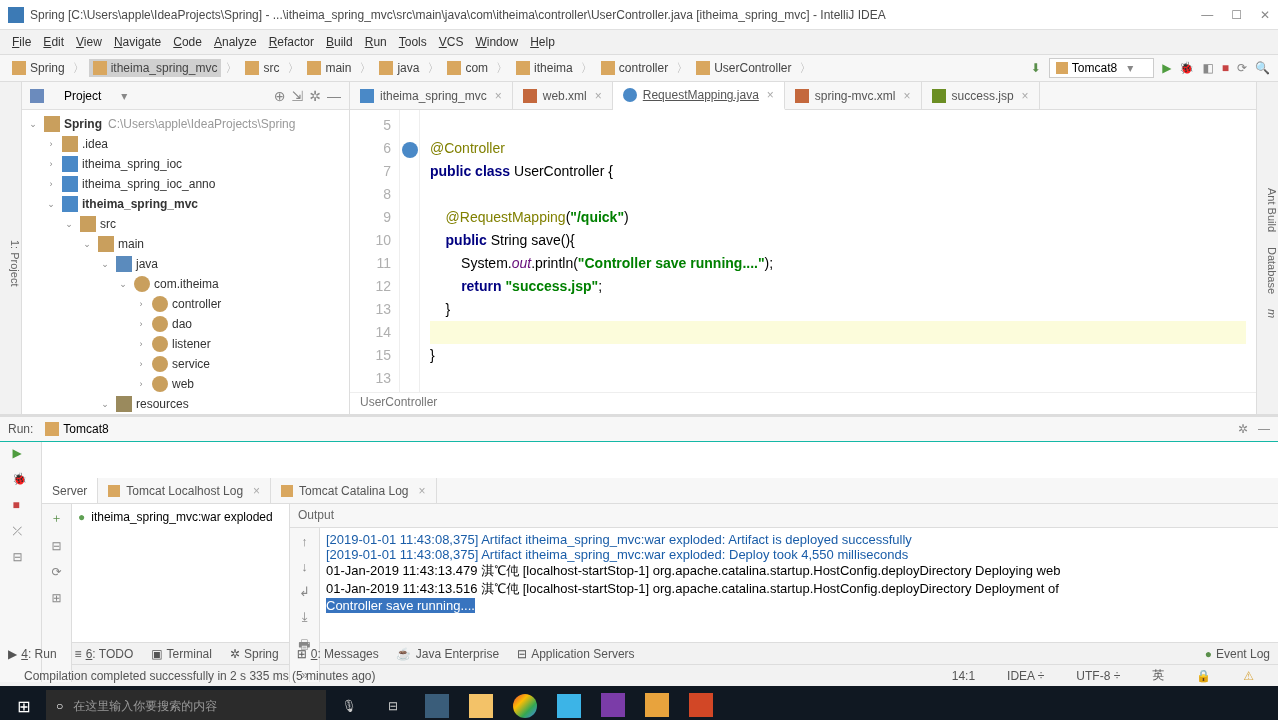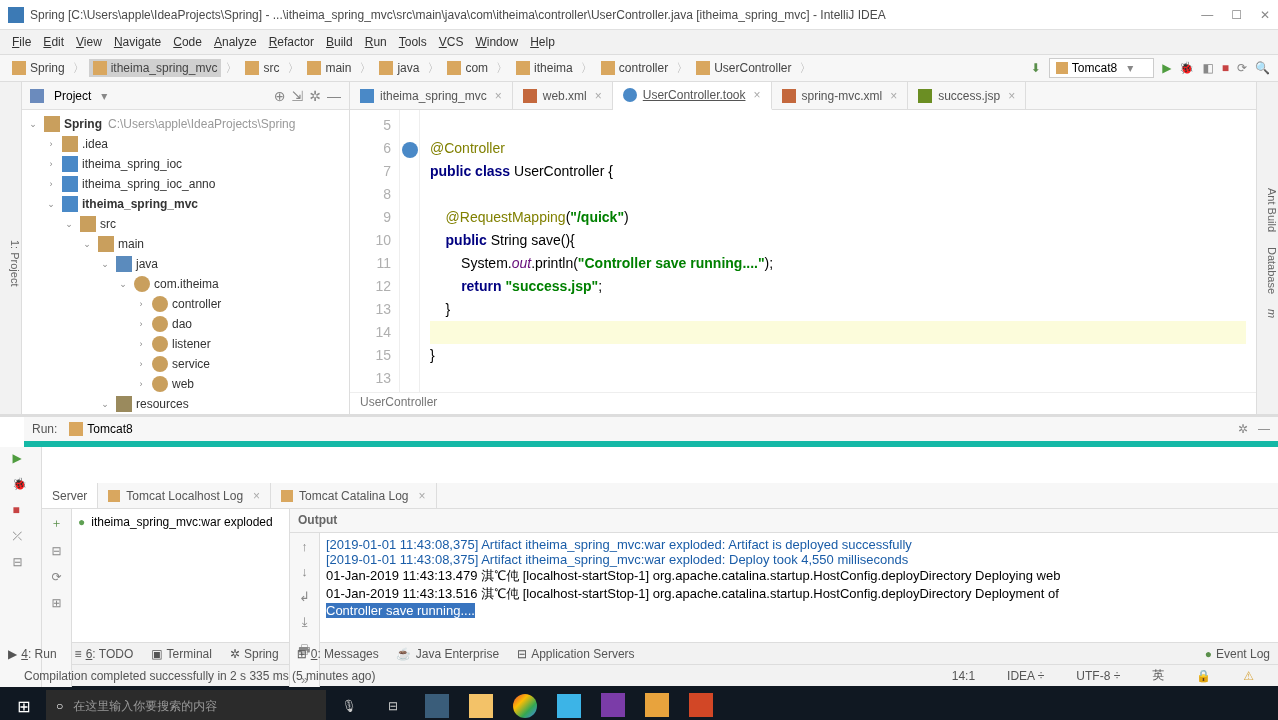--- a/index.html
+++ b/index.html
@@ -17,21 +17,21 @@
 .crumb.sel { background:#d0d0d0; }
 .chev { color:#aaa; margin-right:4px; }
 .navbar .spacer { flex:1; }
 .navright { display:flex; align-items:center; gap:8px; }
 .navright .tomcat { border:1px solid #ccc; padding:2px 20px 2px 6px; background:#fff; display:flex; align-items:center; gap:4px; }
 .navright .smallicon { width:12px; height:12px; display:inline-block; }
 .main { display:flex; height:332px; }
 .lefticons { width:22px; background:#f2f2f2; border-right:1px solid #ddd; display:flex; flex-direction:column; align-items:center; padding-top:30px; gap:30px; writing-mode:vertical-rl; color:#666; font-size:11px; }
 .projpanel { width:328px; background:#fff; border-right:1px solid #ddd; display:flex; flex-direction:column; }
 .projheader { height:28px; background:#f7f7f7; border-bottom:1px solid #e0e0e0; display:flex; align-items:center; padding:0 8px; }
-.projheader .lbl { flex:1; display:flex; align-items:center; gap:10px; }
+.projheader .lbl { flex:1; display:flex; align-items:center; gap:20px; }
 .projheader .hicon { color:#888; margin-left:6px; font-size:14px; }
 .tree { flex:1; overflow:auto; padding:4px 0; }
 .tn { display:flex; align-items:center; height:20px; padding:0 4px; white-space:nowrap; }
 .tn .exp { width:14px; text-align:center; color:#888; font-size:9px; }
 .tn .ico { width:16px; height:16px; margin:0 4px; display:inline-block; }
 .tn .name { color:#333; }
 .tn .path { color:#999; margin-left:6px; }
 .depth0{padding-left:4px}.depth1{padding-left:22px}.depth2{padding-left:40px}.depth3{padding-left:58px}.depth4{padding-left:76px}.depth5{padding-left:94px}.depth6{padding-left:112px}
 .ico-folder{background:#c99f5d}.ico-pkg{background:#c99f5d;border-radius:50%}.ico-mod{background:#4a89c7}
 .editor { flex:1; display:flex; flex-direction:column; background:#fff; }
@@ -46,40 +46,40 @@
 .gutter { width:50px; background:#fff; border-right:1px solid #eee; text-align:right; padding:4px 8px 0 0; color:#b0b0b0; line-height:23px; }
 .guttericons { width:20px; border-right:1px solid #eee; padding-top:28px; }
 .guttericons .gi { width:16px; height:16px; background:#4a89c7; border-radius:50%; margin:4px auto; }
 .code { flex:1; padding:4px 10px 0; line-height:23px; white-space:pre; }
 .code .hl { background:#fcfcdb; display:block; }
 .kw{color:#000080;font-weight:bold}.ann{color:#808000}.str{color:#008000;font-weight:bold}.fld{color:#660e7a;font-style:italic}.typ{color:#000}
 .bcline { height:22px; border-top:1px solid #eee; padding:2px 10px; color:#777; font-size:12px; }
 .righticons { width:22px; background:#f2f2f2; border-left:1px solid #ddd; writing-mode:vertical-rl; text-align:center; padding-top:10px; color:#666; font-size:11px; }
 .righticons span{margin:6px 0}
 .runpanel { height:228px; border-top:3px solid #ddd; background:#fff; display:flex; flex-direction:column; }
-.runheader { height:24px; background:#f7f7f7; border-bottom:6px solid #14b8a6; display:flex; align-items:center; padding:12px 8px;margin-left:24px; }
+.runheader { height:24px; background:#f7f7f7; border-bottom:1px solid #14b8a6; display:flex; align-items:center; padding:12px 8px; }
 .runheader .rlbl { margin-right:12px; color:#555; }
 .runheader .tomicon { width:14px; height:14px; background:#d9a75f; margin-right:4px; }
 .runheader .sp { flex:1; }
 .runtabs { height:26px; background:#f7f7f7; border-bottom:1px solid #ddd; display:flex; padding-left:42px;margin-top:36px; }
 .runtab { display:flex; align-items:center; padding:0 10px; gap:6px; border-right:1px solid #ddd; color:#555; }
 .runtab.active { background:#fff; }
 .runtab .rx { color:#aaa; margin-left:4px; }
 .runbody { flex:1; display:flex; }
 .runleft { width:42px; background:#f7f7f7; border-right:1px solid #ddd; display:flex; flex-direction:column; align-items:center; padding-top:4px; gap:10px; }
 .runleft .rb { width:16px; height:16px; }
 .deploy { width:248px; border-right:1px solid #ddd; display:flex; flex-direction:column; }
 .deploy .dhdr { height:24px; background:#f7f7f7; border-bottom:1px solid #ddd; display:flex; align-items:center; padding:0 8px; color:#666; }
 .deploy .dbody { flex:1; display:flex; }
 .deploy .dicons { width:30px; background:#f7f7f7; border-right:1px solid #ddd; display:flex; flex-direction:column; align-items:center; padding-top:6px; gap:12px; }
 .deploy .ditem { flex:1; padding:6px; display:flex; align-items:flex-start; gap:6px; }
 .deploy .dok { color:#5fa053; }
 .output { flex:1; display:flex; flex-direction:column; }
 .output .ohdr { height:24px; background:#f7f7f7; border-bottom:1px solid #ddd; display:flex; }
-.output .olbl { padding:4px 8px; color:#666;font-weight:bold; }
+.output .olbl { padding:4px 8px; color:#666; }
 .output .obody { flex:1; display:flex; font-family:Consolas,monospace; font-size:13px; overflow:hidden; }
 .output .oicons { width:30px; background:#f7f7f7; border-right:1px solid #ddd; display:flex; flex-direction:column; align-items:center; padding-top:6px; gap:10px; color:#888; }
 .output .olines { flex:1; padding:4px 6px; white-space:pre; overflow-x:hidden; }
 .output .olines .blue { color:#1a5da8; }
 .output .olines .seltext { background:#3874bf; color:#fff; }
 .statustabs { height:22px; background:#f2f2f2; border-top:1px solid #ddd; display:flex; align-items:center; padding:0 8px; gap:18px; }
 .statustabs .st { display:flex; align-items:center; gap:4px; color:#555; }
 .statustabs .st u { text-decoration:underline; }
 .statustabs .spacer { flex:1; }
 .statusbar { height:22px; background:#f2f2f2; border-top:1px solid #ddd; display:flex; align-items:center; padding:0 8px; color:#555; }
@@ -291,21 +291,21 @@
           <span class="tname">itheima_spring_mvc</span>
           <span class="tx">×</span>
         </div>
         <div class="tab">
           <span class="ti ti-x"></span>
           <span class="tname">web.xml</span>
           <span class="tx">×</span>
         </div>
         <div class="tab active">
           <span class="ti ti-j"></span>
-          <span class="tname">UserController.took</span>
+          <span class="tname">RequestMapping.java</span>
           <span class="tx">×</span>
         </div>
         <div class="tab">
           <span class="ti ti-x"></span>
           <span class="tname">spring-mvc.xml</span>
           <span class="tx">×</span>
         </div>
         <div class="tab">
           <span class="ti ti-jsp"></span>
           <span class="tname">success.jsp</span>

